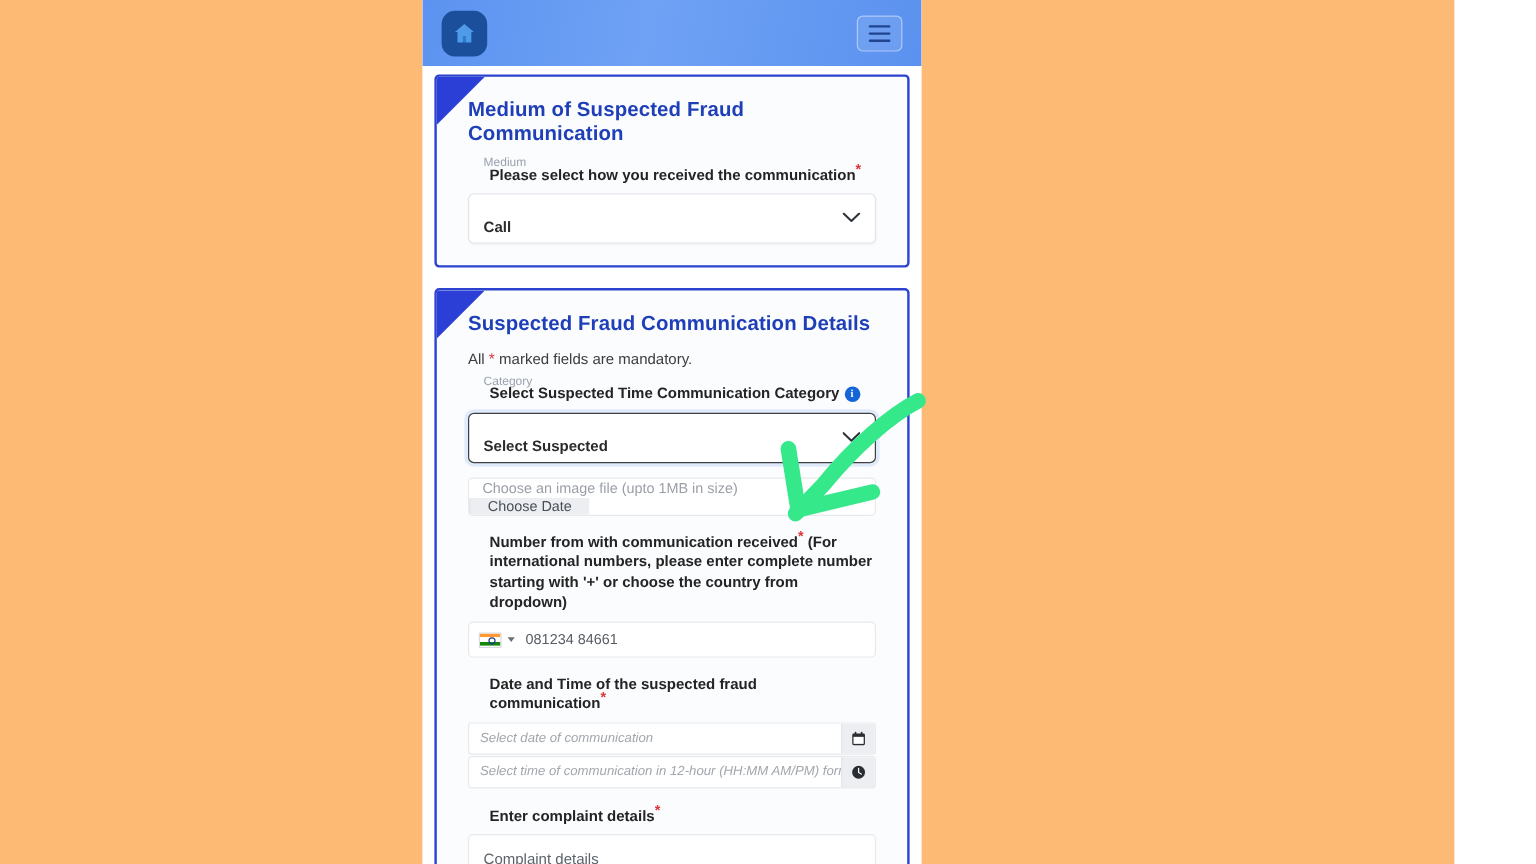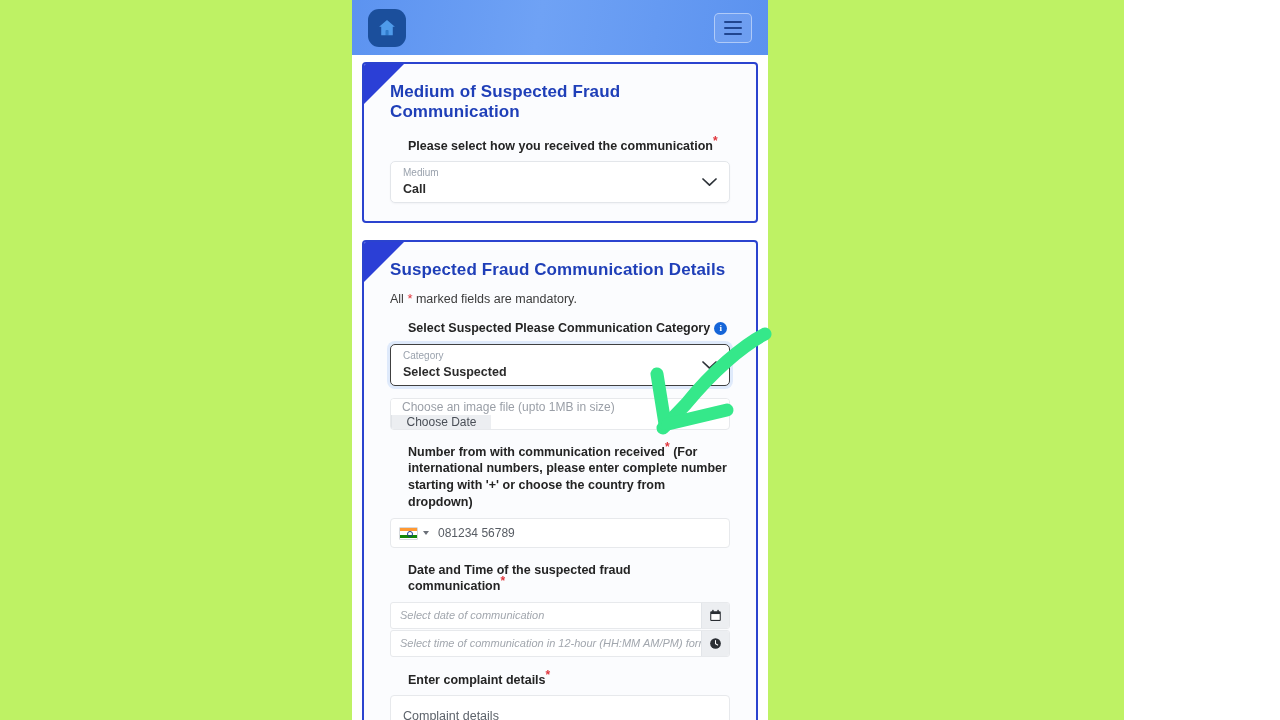--- a/index.html
+++ b/index.html
@@ -5,22 +5,22 @@
   * { box-sizing: border-box; }
   html, body {
     margin: 0; padding: 0;
     width: 1280px; height: 720px;
     background: #ffffff;
     font-family: "Liberation Sans", sans-serif;
     overflow: hidden;
   }
   .page {
     position: relative;
-    width: 1124px; height: 720px;
-    background: #bef264;
+    width: 1212px; height: 720px;
+    background: #fdba74;
   }
 
   
   .viewport {
     position: absolute;
     left: 352px; top: 0;
     width: 416px; height: 720px;
     background: #ffffff;
     overflow: hidden;
   }
@@ -122,21 +122,21 @@
 
   
   .select {
     position: relative;
     background: #ffffff;
     border: 1px solid #e3e6ea;
     border-radius: 5px;
     height: 42px;
     padding: 5px 38px 5px 12px;
     box-shadow: 0 1px 2px rgba(16,24,40,0.04);
-    display: flex; flex-direction: column; justify-content: space-between;
+    display: flex; flex-direction: column; justify-content: flex-end; gap: 40px;
   }
   .select.focused {
     border: 1px solid #404040;
     box-shadow: 0 0 0 3px rgba(173,201,245,0.35);
   }
   .select .flabel {
     font-size: 10px;
     color: #9aa2ad;
     line-height: 12px;
   }
@@ -315,21 +315,21 @@
       <div class="ribbon"></div>
       <div class="card-body">
 
         <div class="card-title second">Suspected Fraud Communication Details</div>
 
         <div class="mandatory-note">
           <span>All </span><span class="req">*</span><span> marked fields are mandatory.</span>
         </div>
 
         <div class="field-label">
-          <span>Select Suspected Please Communication Category</span><span class="info-dot">i</span>
+          <span>Select Suspected Time Communication Category</span><span class="info-dot">i</span>
         </div>
 
         <div class="select focused">
           <div class="flabel">Category</div>
           <div class="fvalue">Select Suspected</div>
           <span class="chev">
             <svg width="15" height="9" viewBox="0 0 15 9">
                 <path d="M1 1l6.5 6.2L14 1" stroke="#2d3238" stroke-width="1.7" fill="none" stroke-linecap="round" stroke-linejoin="round"></path>
               </svg>
           </span>
@@ -349,21 +349,21 @@
           <span>Number from with communication received</span><span class="req">*</span><span> (For international numbers, please enter complete number starting with '+' or choose the country from dropdown)</span>
         </div>
 
         <div class="phone-row">
           <span class="flag">
             <span class="s1"></span>
             <span class="s2"></span>
             <span class="s3"></span>
           </span>
           <span class="flag-caret"></span>
-          <span class="phone-val">081234 56789</span>
+          <span class="phone-val">081234 84661</span>
         </div>
 
         <div class="spacer-14"></div>
 
         <div class="field-label">
           <span>Date and Time of the suspected fraud communication</span><span class="req">*</span>
         </div>
 
         <div class="dt-row">
           <div class="ph">Select date of communication</div>

